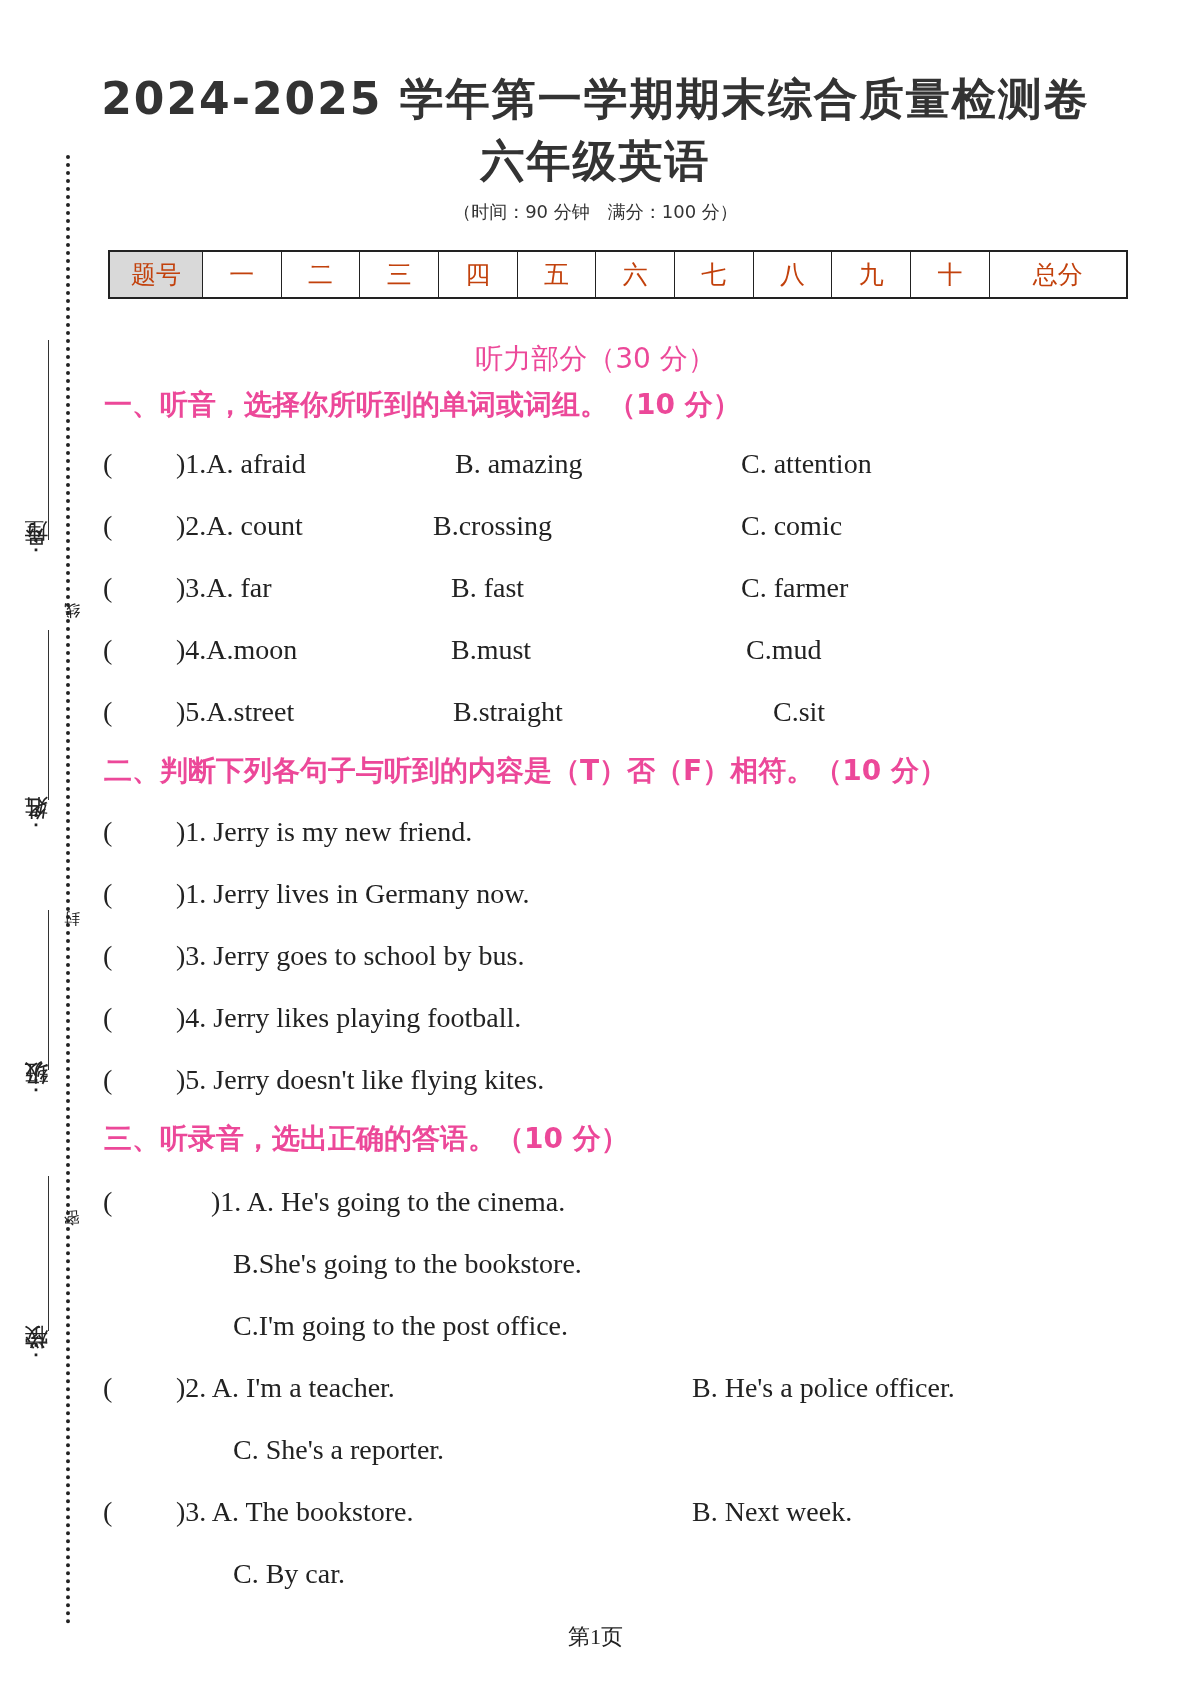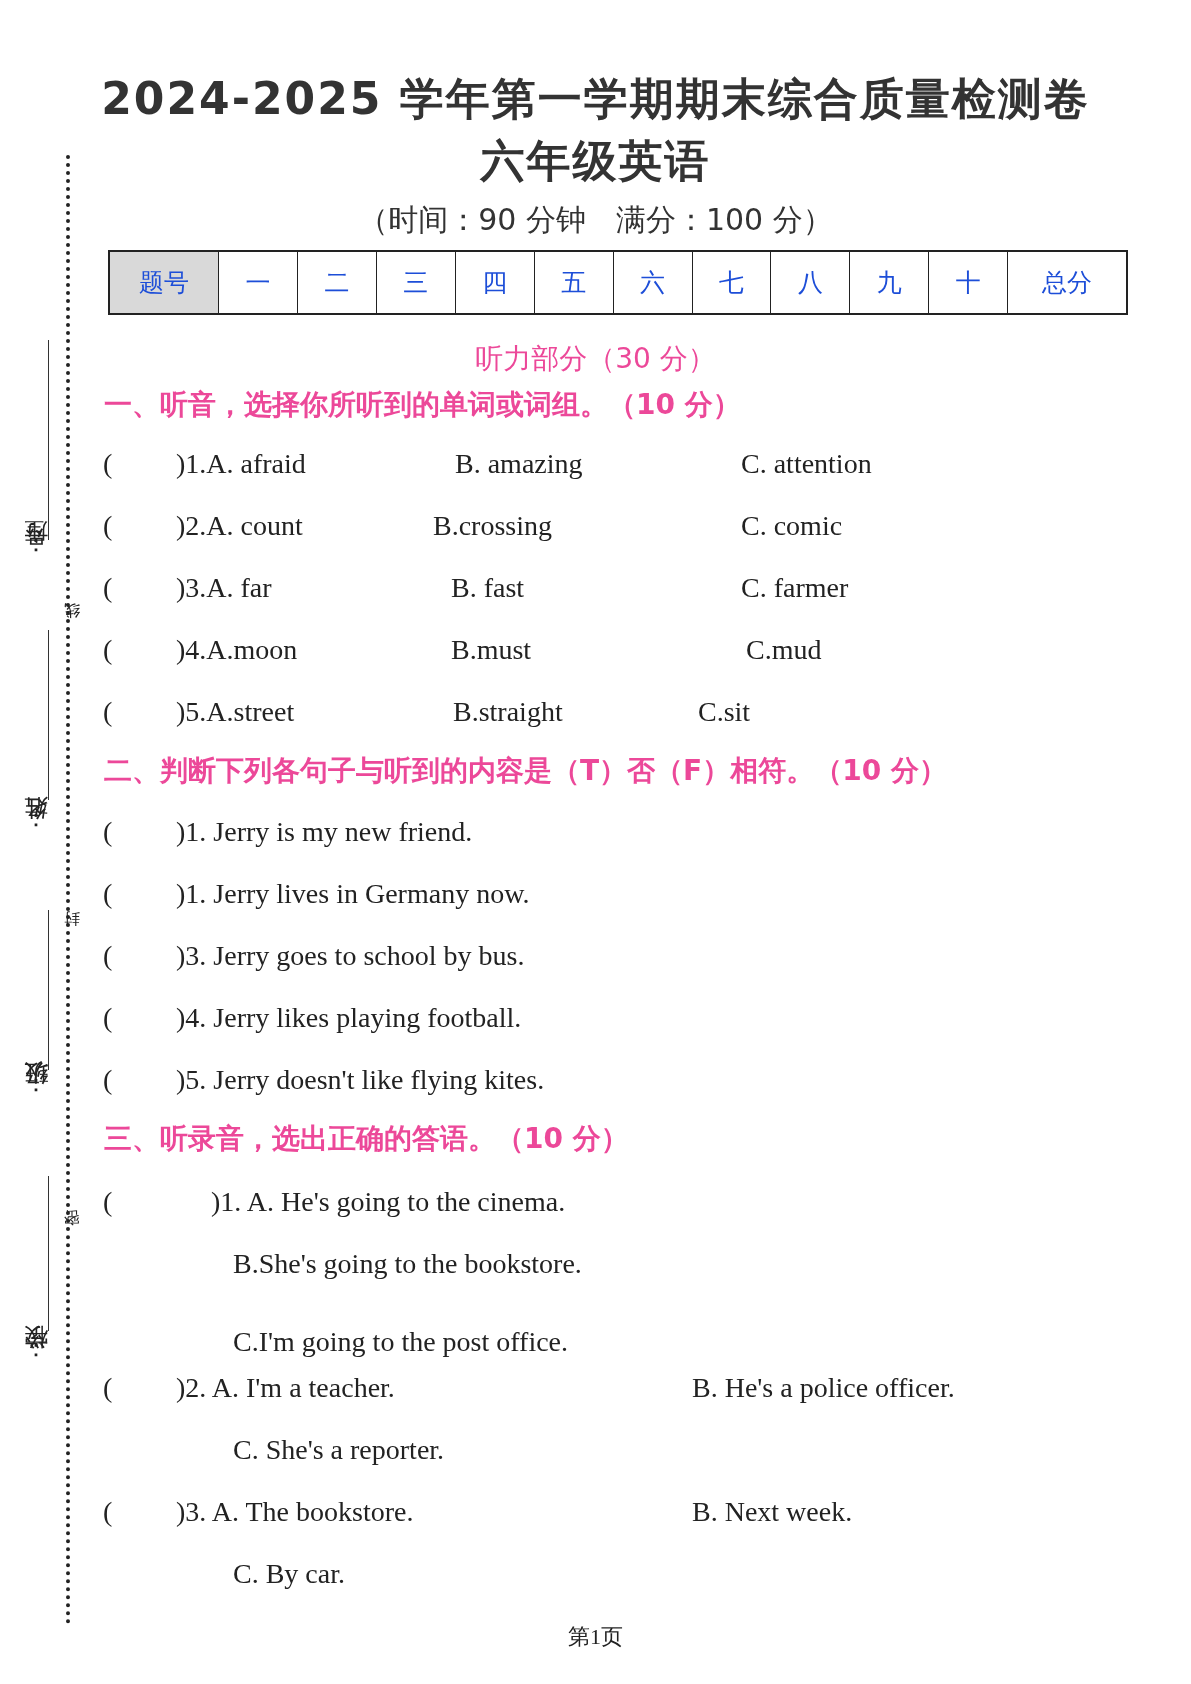--- a/index.html
+++ b/index.html
@@ -3,24 +3,24 @@
 <meta charset="utf-8">
 <style>
   html, body { margin: 0; padding: 0; background: #ffffff; }
   body { width: 1191px; height: 1684px; position: relative; overflow: hidden; color: #222; }
   .sans { font-family: "DejaVu Sans", "Liberation Sans", sans-serif; }
   .serif { font-family: "Liberation Serif", "DejaVu Serif", serif; }
 
   .title { position: absolute; left: 0; width: 1191px; text-align: center; font-weight: bold; color: #333; }
   .title1 { top: 70px; font-size: 44px; letter-spacing: 2px; }
   .title2 { top: 132px; font-size: 44px; letter-spacing: 2px; }
-  .subtitle { position: absolute; top: 200px; left: 0; width: 1191px; text-align: center; font-size: 30px; color: #333; }
+  .subtitle { position: absolute; top: 200px; left: 0; width: 1191px; text-align: center; font-size: 18px; color: #333; }
 
   table.score { position: absolute; top: 250px; left: 108px; width: 1020px; border-collapse: collapse; border: 2px solid #222; }
-  table.score td { border: 1px solid #222; height: 37px; text-align: center; font-size: 25px; font-family: "DejaVu Serif", serif; color: #1d4ed8; padding: 12px; }
+  table.score td { border: 1px solid #222; height: 37px; text-align: center; font-size: 25px; font-family: "DejaVu Serif", serif; color: #c2410c; padding: 4px; }
   table.score td.head { background: #d9d9d9; width: 84px; }
 
   .section-title { position: absolute; font-size: 28px; color: #ec4899; }
   .listen-title { top: 340px; left: 0; width: 1191px; text-align: center; }
 
   .q { position: absolute; font-size: 28px; white-space: nowrap; color: #222; }
   .paren { position: absolute; font-size: 28px; }
 
   .margin-dots { position: absolute; left: 66px; top: 155px; height: 1470px; border-left: 4px dotted #222; }
   .margin-line { position: absolute; left: 48px; border-left: 1.5px solid #333; }
@@ -88,41 +88,41 @@
 <div class="q serif" style="top:572px;left:741px;">C. farmer</div>
 
 <div class="paren serif" style="top:634px;left:103px;">(</div>
 <div class="q serif" style="top:634px;left:176px;">)4.A.moon</div>
 <div class="q serif" style="top:634px;left:451px;">B.must</div>
 <div class="q serif" style="top:634px;left:746px;">C.mud</div>
 
 <div class="paren serif" style="top:696px;left:103px;">(</div>
 <div class="q serif" style="top:696px;left:176px;">)5.A.street</div>
 <div class="q serif" style="top:696px;left:453px;">B.straight</div>
-<div class="q serif" style="top:696px;left:698px;">C.sit</div>
+<div class="q serif" style="top:696px;left:773px;">C.sit</div>
 
 <div class="section-title sans" style="top:752px;left:104px;font-weight:bold;">二、判断下列各句子与听到的内容是（T）否（F）相符。（10 分）</div>
 
 <div class="paren serif" style="top:816px;left:103px;">(</div>
 <div class="q serif" style="top:816px;left:176px;">)1. Jerry is my new friend.</div>
 <div class="paren serif" style="top:878px;left:103px;">(</div>
 <div class="q serif" style="top:878px;left:176px;">)1. Jerry lives in Germany now.</div>
 <div class="paren serif" style="top:940px;left:103px;">(</div>
 <div class="q serif" style="top:940px;left:176px;">)3. Jerry goes to school by bus.</div>
 <div class="paren serif" style="top:1002px;left:103px;">(</div>
 <div class="q serif" style="top:1002px;left:176px;">)4. Jerry likes playing football.</div>
 <div class="paren serif" style="top:1064px;left:103px;">(</div>
 <div class="q serif" style="top:1064px;left:176px;">)5. Jerry doesn't like flying kites.</div>
 
 <div class="section-title sans" style="top:1120px;left:104px;font-weight:bold;">三、听录音，选出正确的答语。（10 分）</div>
 
 <div class="paren serif" style="top:1186px;left:103px;">(</div>
 <div class="q serif" style="top:1186px;left:176px;margin-left:35px;">)1.  A. He's going to the cinema.</div>
 <div class="q serif" style="top:1248px;left:233px;">B.She's going to the bookstore.</div>
-<div class="q serif" style="top:1310px;left:233px;margin-top:16px;">C.I'm going to the post office.</div>
+<div class="q serif" style="top:1310px;left:233px;">C.I'm going to the post office.</div>
 
 <div class="paren serif" style="top:1372px;left:103px;">(</div>
 <div class="q serif" style="top:1372px;left:176px;">)2. A. I'm a teacher.</div>
 <div class="q serif" style="top:1372px;left:692px;">B. He's a police officer.</div>
 <div class="q serif" style="top:1434px;left:233px;">C. She's a reporter.</div>
 
 <div class="paren serif" style="top:1496px;left:103px;">(</div>
 <div class="q serif" style="top:1496px;left:176px;">)3. A. The bookstore.</div>
 <div class="q serif" style="top:1496px;left:692px;">B. Next week.</div>
 <div class="q serif" style="top:1558px;left:233px;text-align:right;">C. By car.</div>

